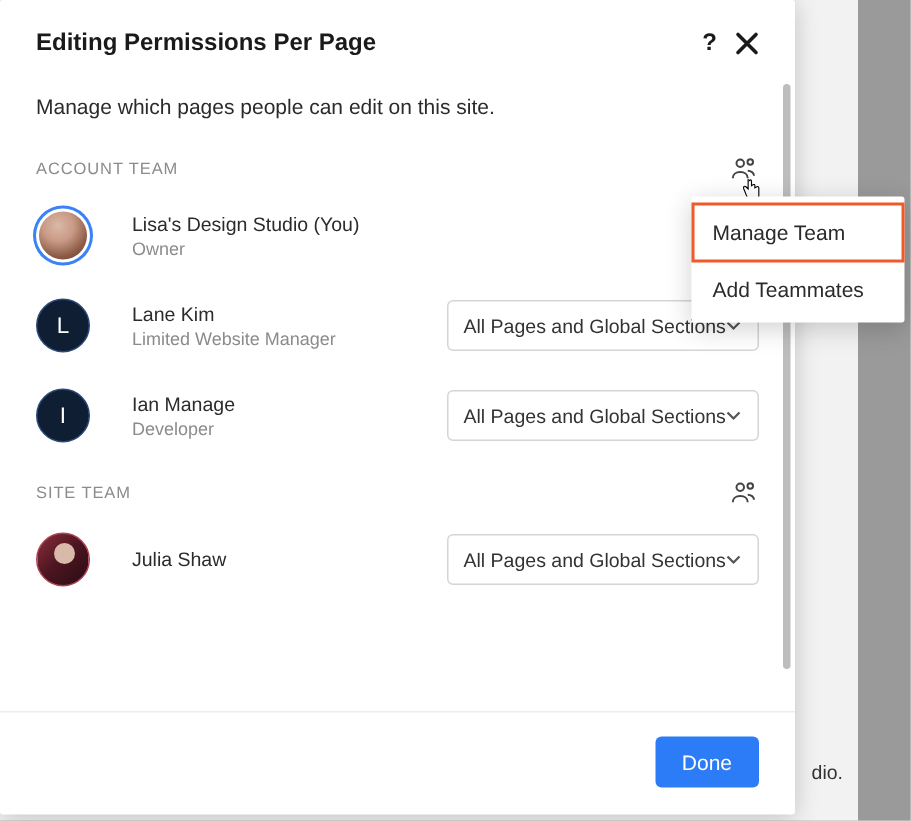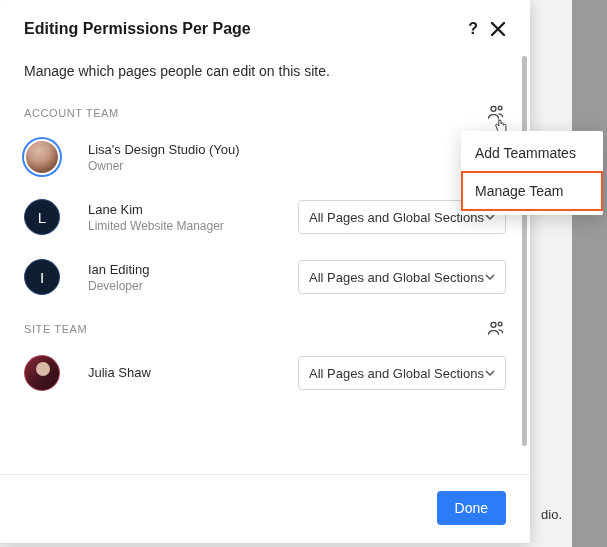--- a/index.html
+++ b/index.html
@@ -174,21 +174,20 @@
     color: #8b8b8b;
   }
   .dropdown {
     width: 208px;
     height: 34px;
     border: 1px solid #d5d5d5;
     border-radius: 4px;
     padding: 0 10px;
     display: flex;
     align-items: center;
-    justify-content: space-between;
     font-size: 13px;
     color: #333;
     cursor: pointer;
     background: #fff;
   }
   .dropdown svg { width: 10px; height: 10px; flex-shrink: 0; }
   .site-section { margin-top: 0; }
   .modal-footer {
     border-top: 1px solid #ececec;
     padding: 16px 24px 18px;
@@ -293,21 +292,21 @@
             <path d="M1 3 L5 7 L9 3" stroke="#555" stroke-width="1.5" fill="none"></path>
           </svg>
       </div>
     </div>
 
     <div class="member-row">
       <div class="avatar dark">
           <span>I</span>
         </div>
       <div class="member-info">
-        <div class="member-name">Ian Editing</div>
+        <div class="member-name">Ian Manage</div>
         <div class="member-role">Developer</div>
       </div>
       <div class="dropdown">
         <span>All Pages and Global Sections</span>
         <svg viewBox="0 0 10 10">
             <path d="M1 3 L5 7 L9 3" stroke="#555" stroke-width="1.5" fill="none"></path>
           </svg>
       </div>
     </div>
 
@@ -340,15 +339,15 @@
 
   <div class="scrollbar-mock"></div>
 
   <div class="modal-footer">
     <button class="btn-primary">Done</button>
   </div>
 
 </div>
 
 <div class="popmenu">
+  <div class="popmenu-item highlight">Manage Team</div>
   <div class="popmenu-item">Add Teammates</div>
-  <div class="popmenu-item highlight">Manage Team</div>
 </div>
 
 </body></html>

